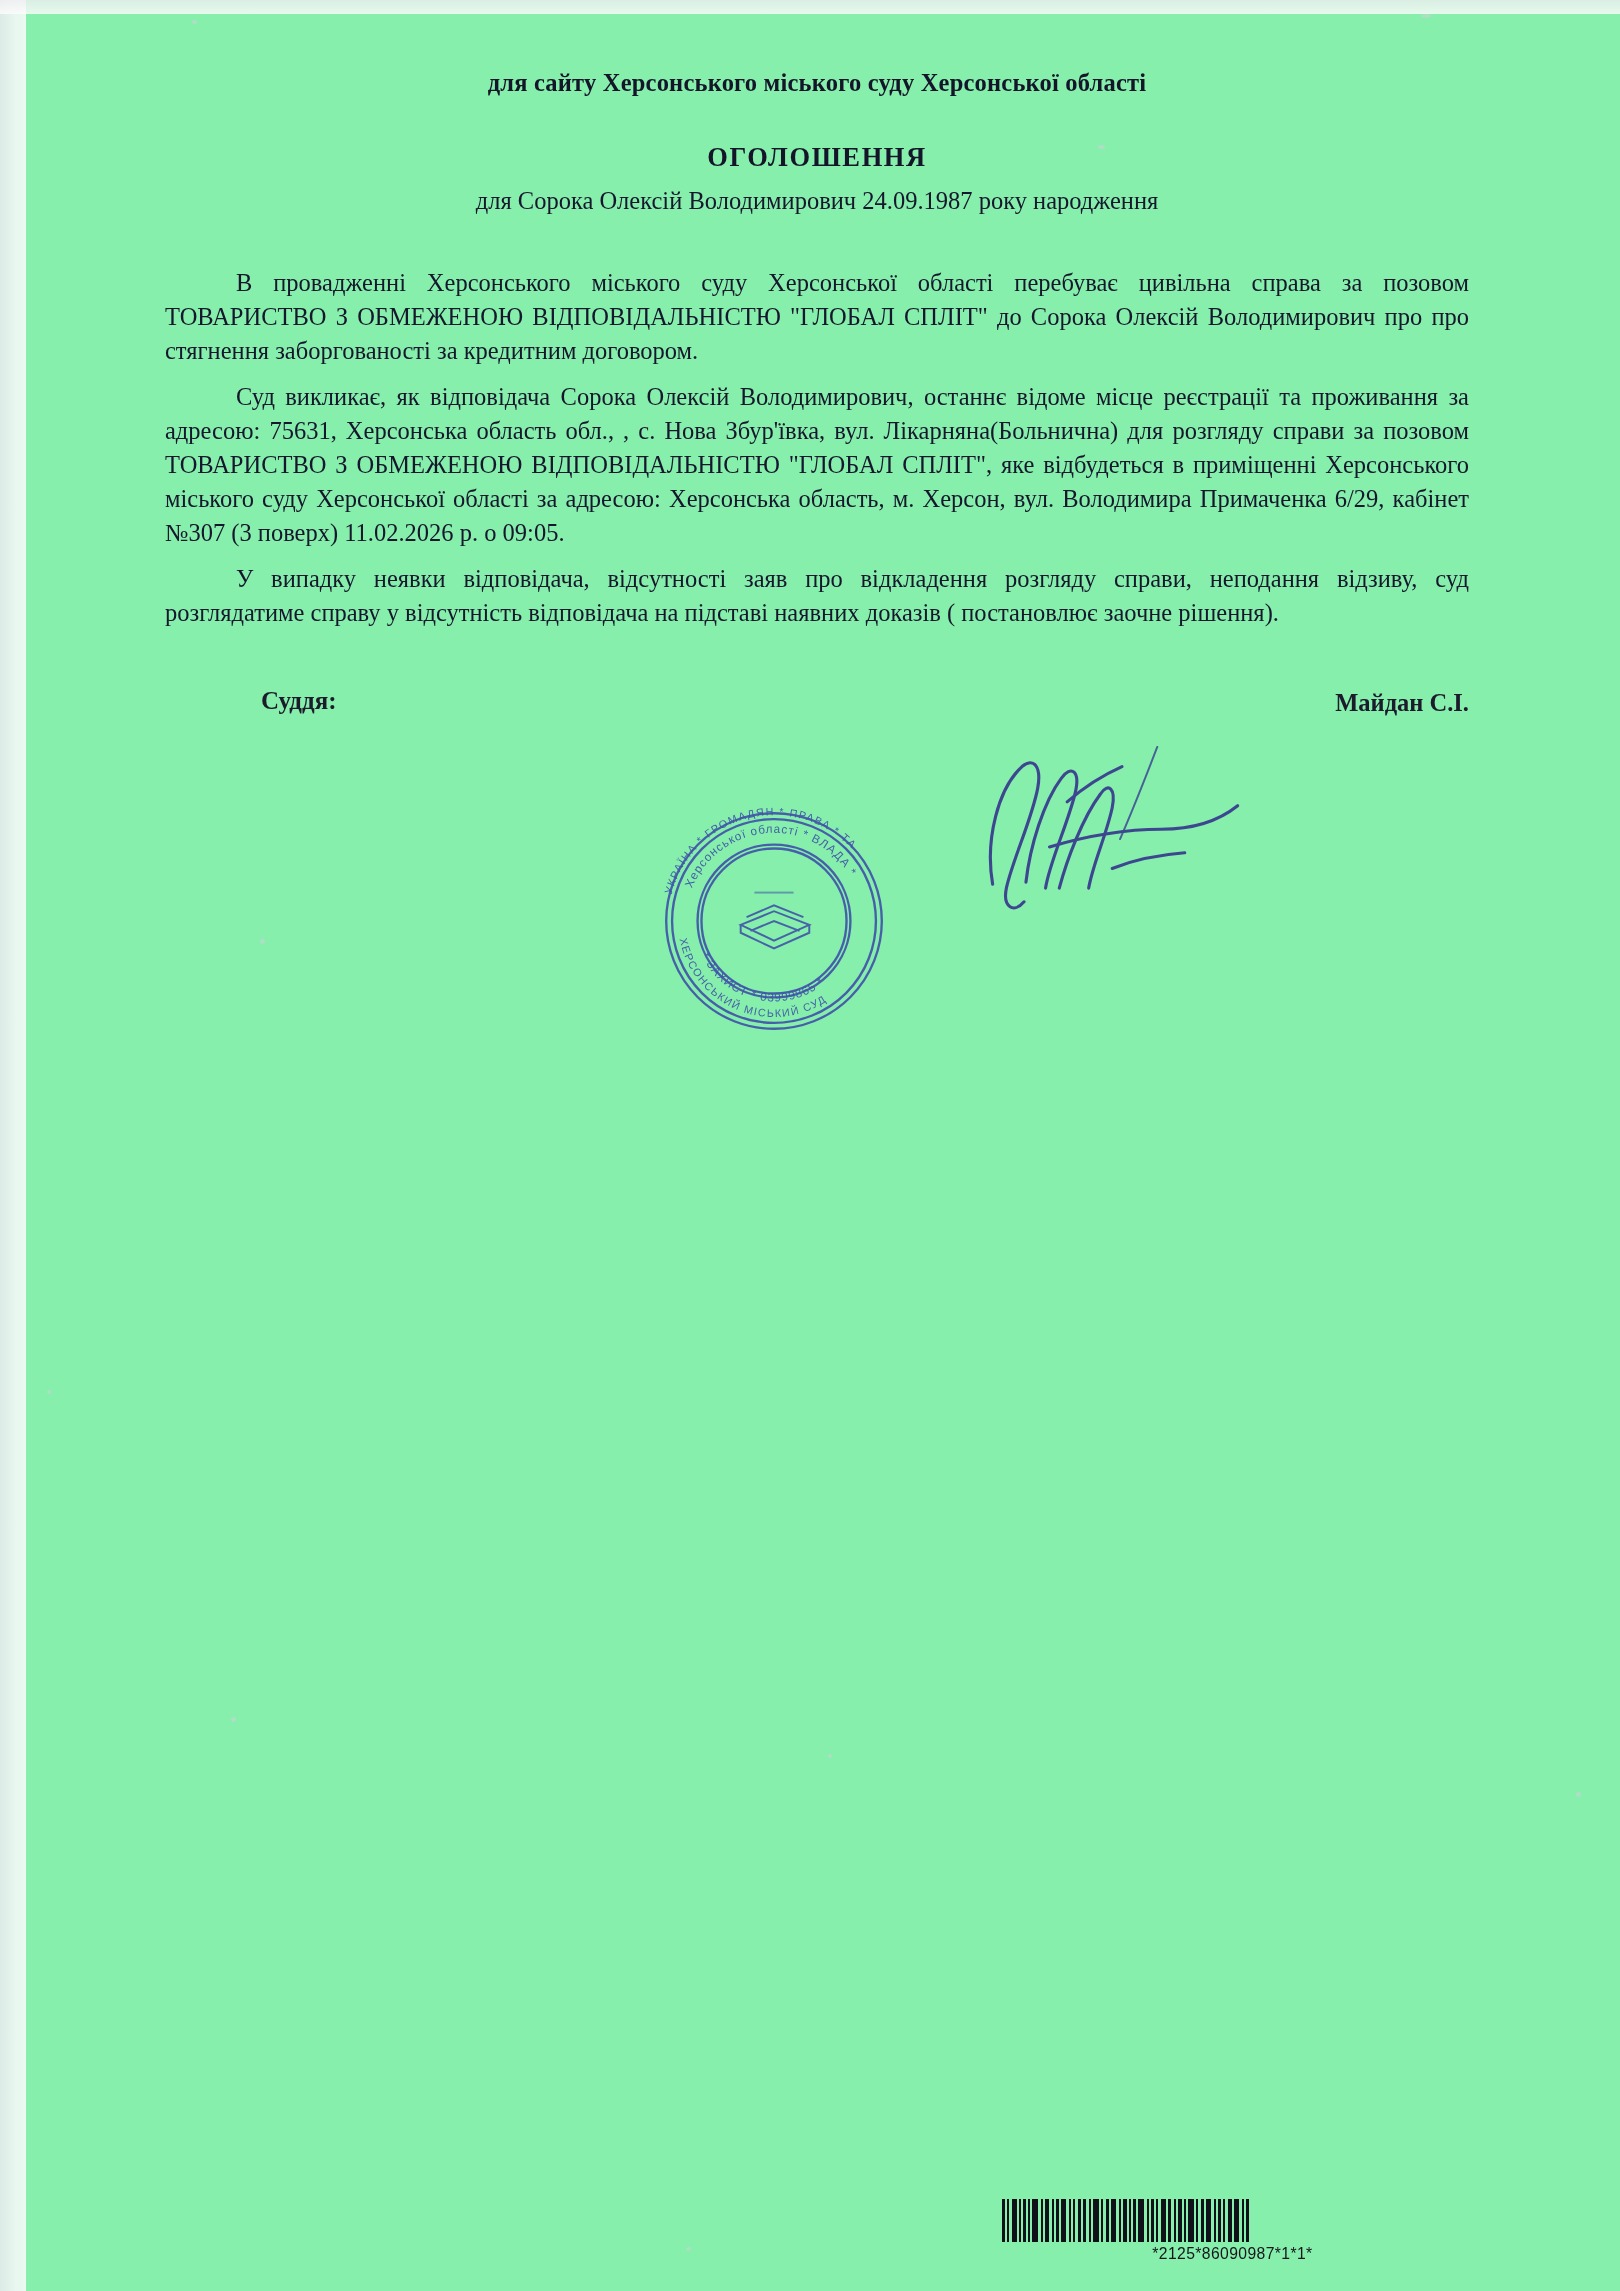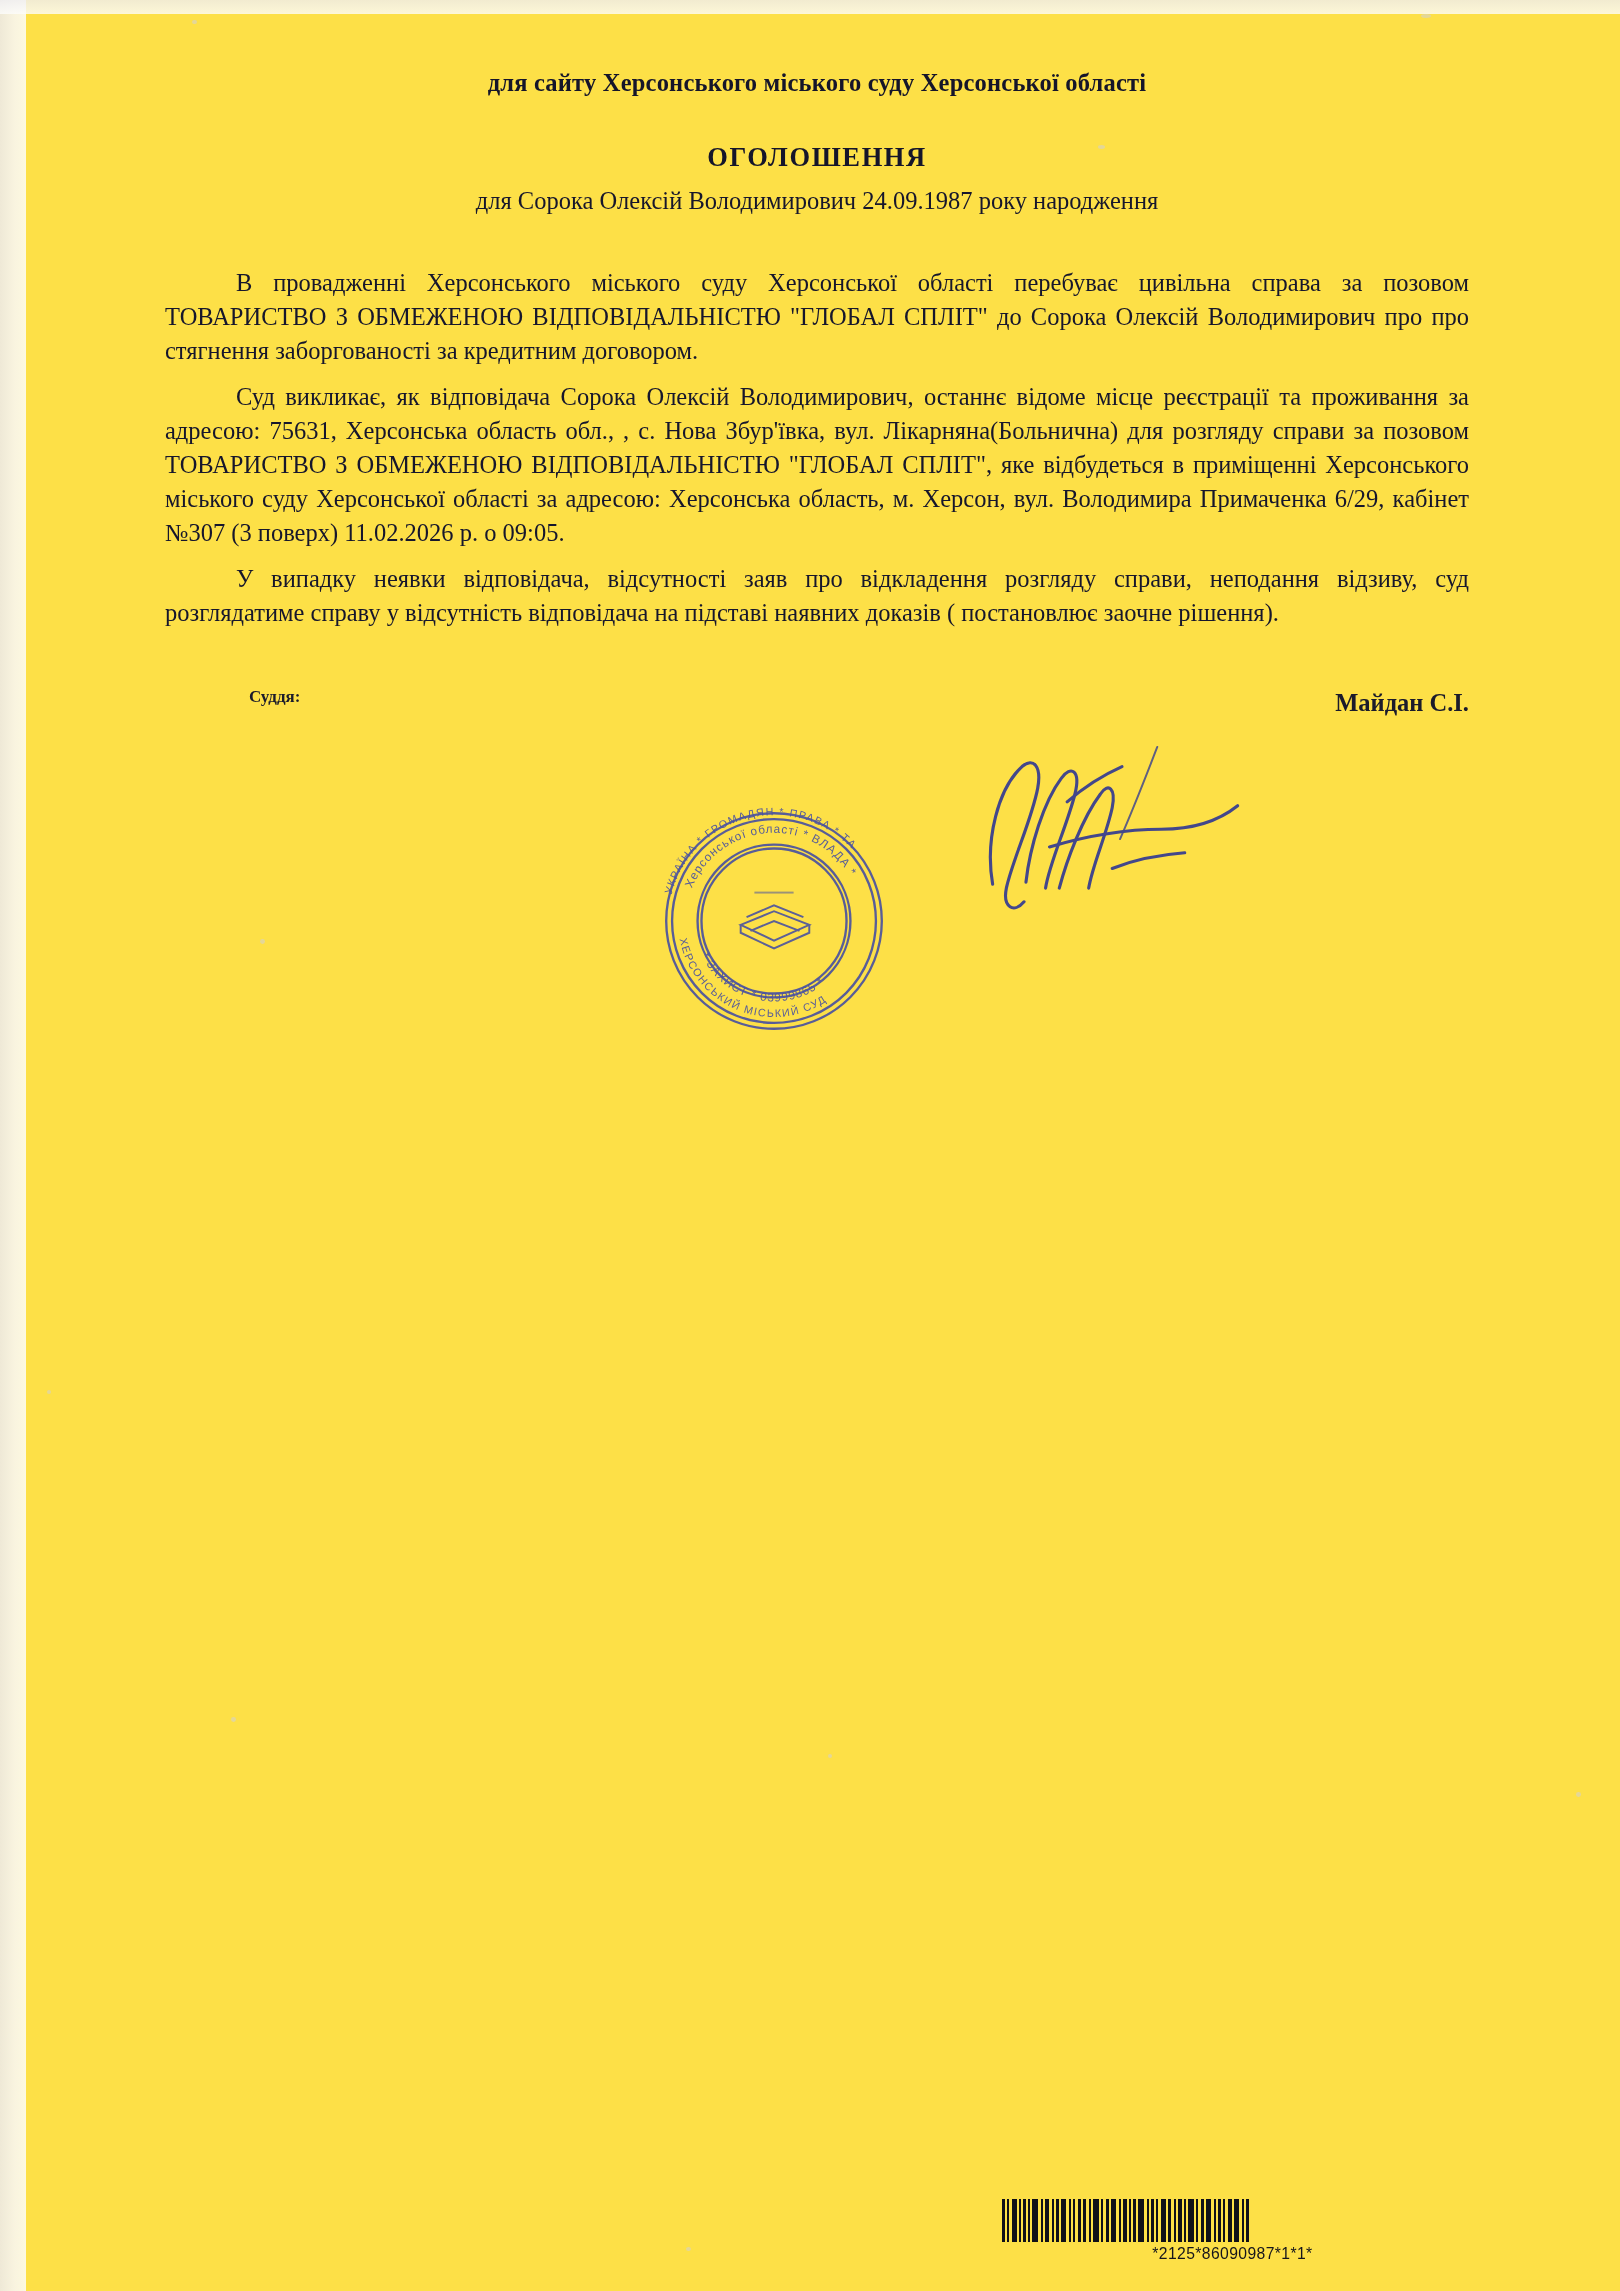--- a/index.html
+++ b/index.html
@@ -4,21 +4,21 @@
 <style>
   html, body {
     margin: 0;
     padding: 0;
     background: #ffffff;
   }
   .page {
     position: relative;
     width: 1620px;
     height: 2292px;
-    background: #fde047;
+    background: #86efac;
     font-family: "Liberation Serif", serif;
     color: #1b1b2b;
     overflow: hidden;
   }
   
   .speck {
     position: absolute;
     background: #cfcfd8;
     border-radius: 50%;
     opacity: .55;
@@ -78,24 +78,24 @@
   }
   p.body-par + p.body-par { margin-top: 11.8px; }
 
   .sign-row {
     position: relative;
     margin-top: 57px;
     height: 118px;
   }
   .judge-label {
     position: absolute;
-    left: 84px;
+    left: 96px;
     top: 0;
     font-weight: bold;
-    font-size: 17px;
+    font-size: 25px;
   }
   .judge-name {
     position: absolute;
     right: 0;
     top: 2px;
     font-weight: bold;
     font-size: 24.5px;
   }
 
   

